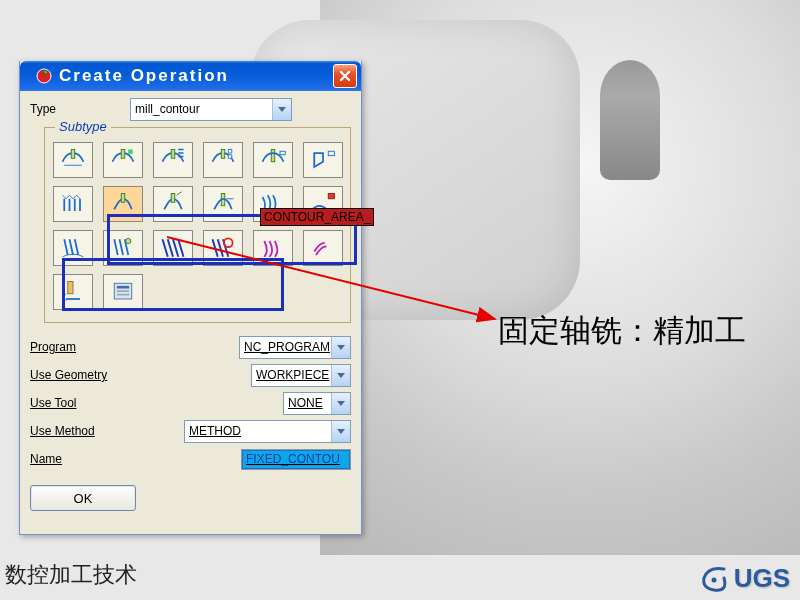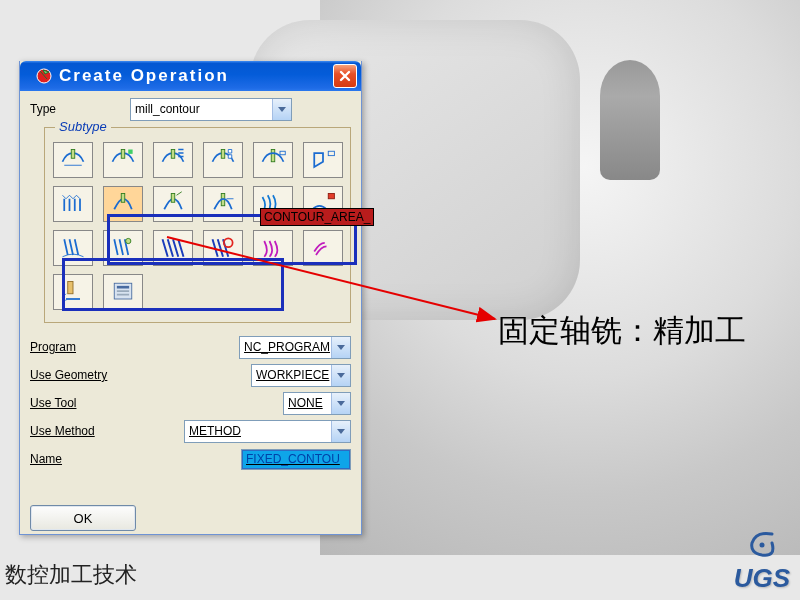--- a/index.html
+++ b/index.html
@@ -37,29 +37,27 @@
   .footer-text {
     position: absolute;
     bottom: 10px; left: 5px;
     font-family: "SimSun","宋体",serif;
     font-size: 22px;
     color: #222;
   }
   .footer-logo {
     position: absolute;
     bottom: 6px; right: 10px;
-    font-style: italic;
     font-weight: bold;
     font-size: 26px;
     color: #2b5a9e;
     text-shadow: 1px 1px 2px rgba(0,0,0,0.2);
     display: flex;
     align-items: center;
     gap: 4px;
-    flex-direction: column;
   }
   .footer-logo svg { display: block; }
 
   
   .dialog {
     position: absolute;
     top: 61px; left: 19px;
     width: 341px; height: 473px;
     background: #ece9d8;
     border: 1px solid #6e93d4;
@@ -190,21 +188,21 @@
     font-size: 12px;
     width: 100px;
     text-align: left;
     box-shadow: 0 0 0 1px #2d6ac2 inset;
   }
 
   .btn-row {
     display: flex;
     gap: 14px;
     justify-content: space-between;
-    margin-top: 32px;
+    margin-top: 12px;
   }
   .btn {
     min-width: 76px;
     height: 24px;
     border: 1px solid #6f8aa8;
     border-radius: 3px;
     background: linear-gradient(180deg,#fdfdfd,#e8e8e0);
     display: flex; align-items: center; justify-content: center;
     padding: 0 14px;
     font-size: 13px;

